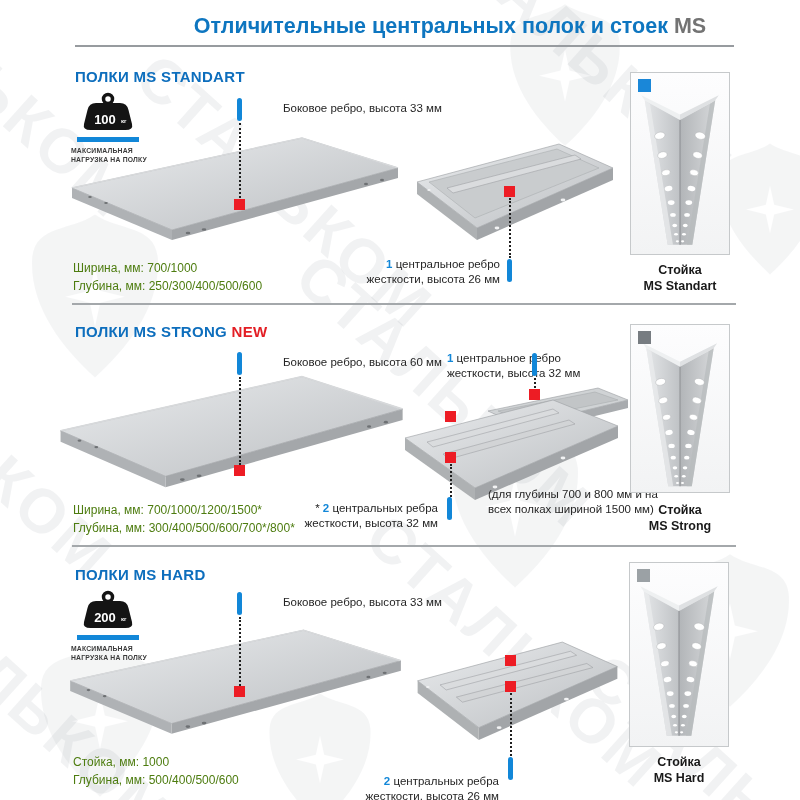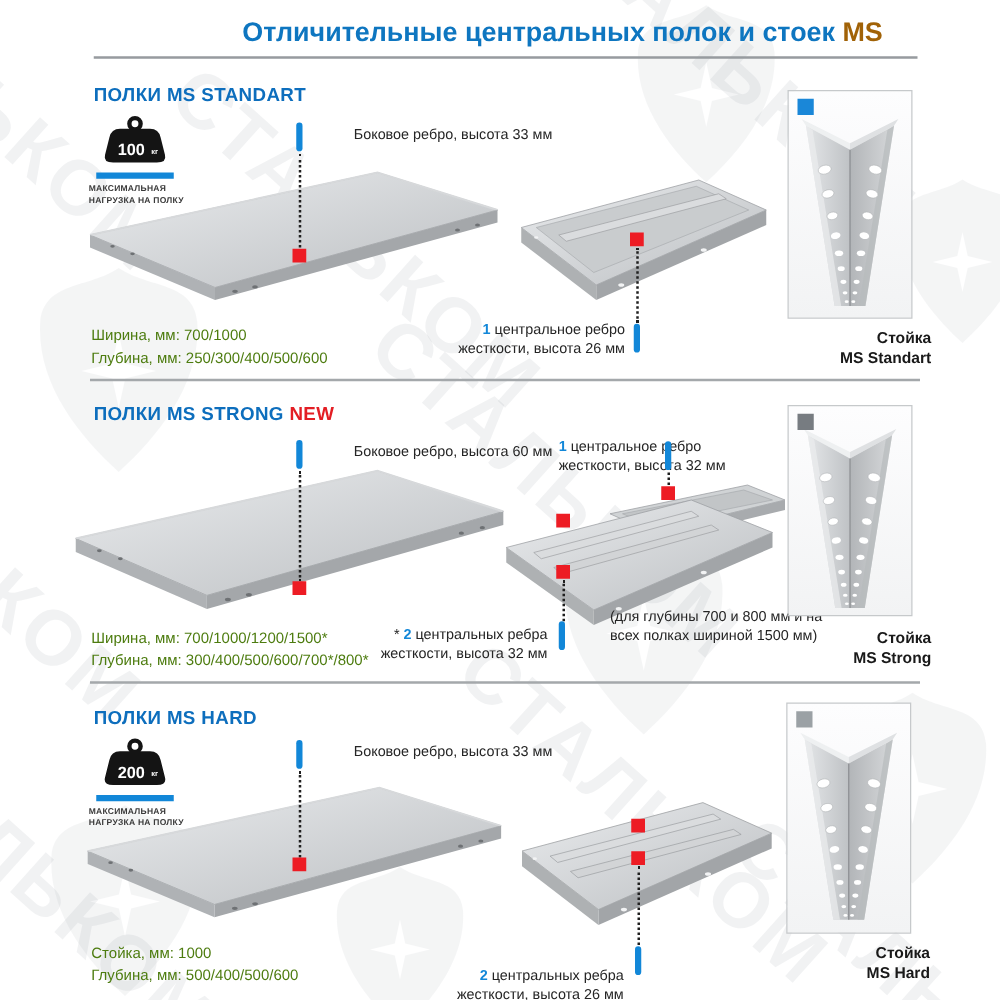--- a/index.html
+++ b/index.html
@@ -6,21 +6,21 @@
   .page{position:relative;width:800px;height:800px;background:#ffffff;overflow:hidden;
         font-family:"Liberation Sans",sans-serif;margin:0 auto;}
   .layer{position:absolute;inset:0;z-index:1;}
   
   .wm{position:absolute;z-index:0;font-weight:700;font-size:62px;letter-spacing:3px;
       color:rgba(120,130,142,0.10);transform:rotate(42deg);transform-origin:0 0;white-space:nowrap;}
   .wm-shield{position:absolute;z-index:0;color:#8d959c;opacity:.09;}
   
   .title{position:absolute;left:120px;top:14px;width:660px;text-align:center;
          font-size:21.5px;font-weight:700;color:#0e76c0;white-space:nowrap;}
-  .title .acc-red{color:#a16207;}
+  .title .acc-red{color:#737373;}
   .hr{position:absolute;height:2px;background:#979b9f;}
   .hr.thin{height:1.5px;background:#a4a8ab;}
   
   .sechead{position:absolute;font-size:15px;font-weight:700;color:#0d6ebd;letter-spacing:.3px;margin:0;white-space:nowrap;}
   .badge{color:#e31e24;}
   .kbwrap{position:absolute;width:74px;text-align:left;}
   .kbbar{width:62px;height:5px;background:#1287d8;margin:1px auto 4px;}
   .kbcap{font-size:6.8px;font-weight:700;color:#3a3a3a;line-height:9px;letter-spacing:.2px;white-space:nowrap;}
   .kb-num{font-family:"Liberation Sans",sans-serif;font-weight:700;font-size:13px;fill:#ffffff;}
   .kb-unit{font-family:"Liberation Sans",sans-serif;font-weight:700;font-size:6px;fill:#ffffff;}
@@ -28,21 +28,21 @@
   .dot{position:absolute;width:0;border-left:2px dotted #1f1f1f;}
   .rsq{position:absolute;width:11px;height:11px;background:#ed1c24;}
   .lbl{position:absolute;font-size:11.5px;line-height:15px;color:#252525;white-space:nowrap;padding-left:31px;}
   .lbl-r{text-align:right;}
   .acc{color:#1287d8;font-weight:700;}
   .specs{position:absolute;font-size:12px;line-height:17.5px;color:#4d7c0f;white-space:nowrap;}
   .pframe{position:absolute;border:1px solid #c6c9cb;box-sizing:border-box;
           background:linear-gradient(180deg,#fdfdfe 0%,#f2f3f4 100%);text-align:center;}
   .pmark{position:absolute;left:7px;top:6px;width:13px;height:13px;}
   .postsvg{margin-top:3px;}
-  .pcap{position:absolute;width:130px;text-align:right;font-size:12.5px;font-weight:700;
+  .pcap{position:absolute;width:130px;text-align:center;font-size:12.5px;font-weight:700;
         line-height:16px;color:#191919;}
   .shelfsvg,.midsvg{position:absolute;}
 </style>
 </head>
 <body>
 
 <div class="page">
 
   <svg width="0" height="0" style="position:absolute" aria-hidden="true">
     <defs>

